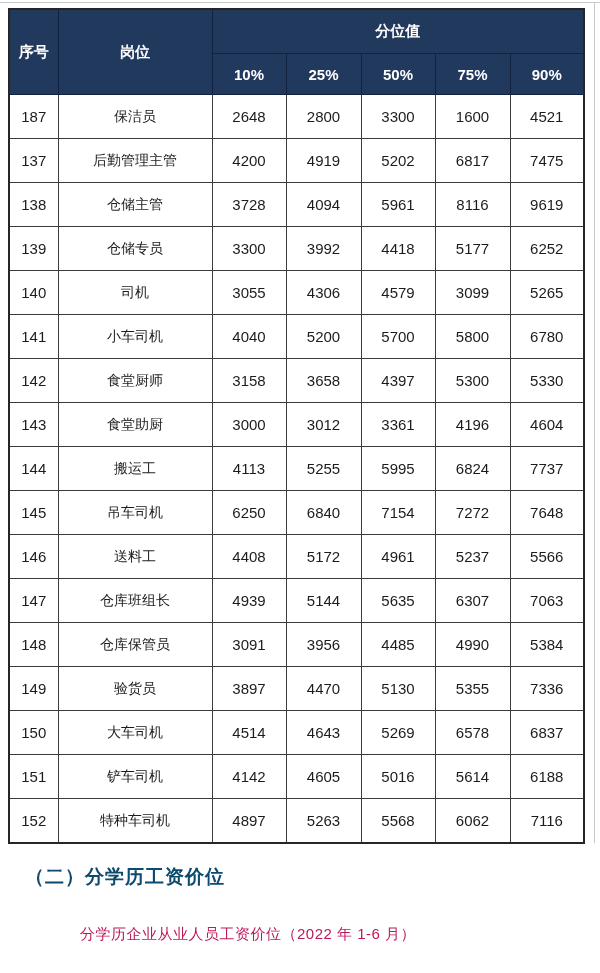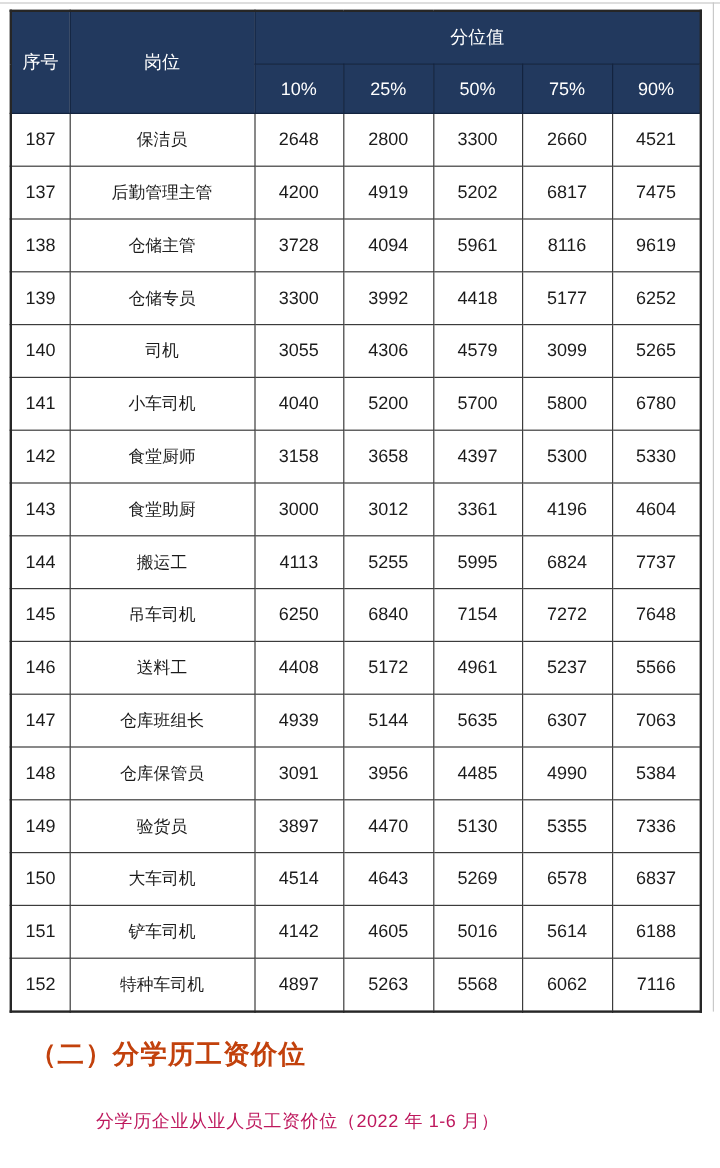--- a/index.html
+++ b/index.html
@@ -39,43 +39,43 @@
   }
   .wage-table th, .wage-table td {
     padding: 0;
     text-align: center;
     vertical-align: middle;
   }
   
   .wage-table thead th {
     background: #22395e;
     color: #ffffff;
-    font-weight: normal;
+    font-weight: bold;
     font-size: 15px;
     border: 1px solid #13233f;
   }
   .wage-table thead tr.h1 th { height: 43px; }
   .wage-table thead tr.h2 th { height: 40px; }
   .wage-table thead th.rowspan-cell { height: auto; }
   
   .wage-table tbody td {
     background: #ffffff;
     color: #1c1c1c;
     font-size: 15px;
     height: 43px;
     border: 1px solid #3c3c3c;
   }
   .wage-table tbody td.c-pos { font-size: 14px; }
 
   .section-heading {
     position: absolute;
     left: 25px; top: 864px;
-    font-size: 22px;
+    font-size: 19px;
     font-weight: bold;
-    color: #c2410c;
+    color: #0c4a6e;
     letter-spacing: 1px;
     white-space: nowrap;
   }
   .subtitle {
     position: absolute;
     left: 80px; top: 925px;
     font-size: 15px;
     font-weight: normal;
     color: #be185d;
     letter-spacing: 0.5px;
@@ -113,21 +113,21 @@
         <th>90%</th>
       </tr>
     </thead>
     <tbody>
         <tr>
       <td class="c-no">187</td>
       <td class="c-pos">保洁员</td>
       <td class="c-val">2648</td>
       <td class="c-val">2800</td>
       <td class="c-val">3300</td>
-      <td class="c-val">2660</td>
+      <td class="c-val">1600</td>
       <td class="c-val">4521</td>
     </tr>
         <tr>
       <td class="c-no">137</td>
       <td class="c-pos">后勤管理主管</td>
       <td class="c-val">4200</td>
       <td class="c-val">4919</td>
       <td class="c-val">5202</td>
       <td class="c-val">6817</td>
       <td class="c-val">7475</td>

